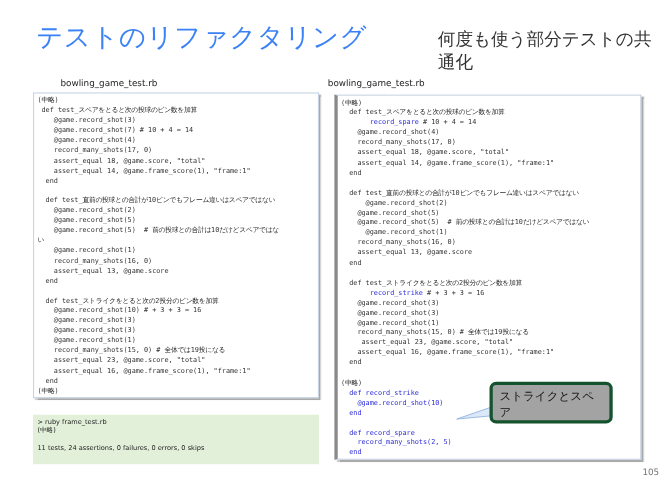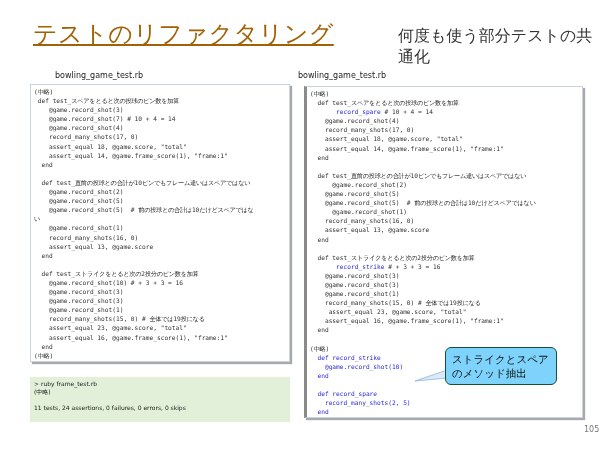--- a/index.html
+++ b/index.html
@@ -1,35 +1,35 @@
 <!DOCTYPE html>
 <html><head>
 <meta charset="utf-8">
 <style>
   html, body { margin:0; padding:0; }
   body { width:600px; height:450px; background:#ffffff; position:relative; overflow:hidden;
          font-family:"DejaVu Sans", sans-serif; color:#222; }
-  .title { position:absolute; left:33px; top:18px; font-size:24px; color:#a16207; letter-spacing:0.5px;text-decoration:underline; }
+  .title { position:absolute; left:33px; top:18px; font-size:24px; color:#3b82f6; letter-spacing:0.5px; }
   .subtitle { position:absolute; left:398px; top:26px; font-size:16px; color:#333; }
   .filename { position:absolute; font-size:8px; color:#222;padding-left:28px; }
   .fn-left { left:27px; top:71px; }
   .fn-right { left:270px; top:71px; }
   .codebox { position:absolute; background:#fff; border:1px solid #c8d4e4;
              box-shadow:2px 2px 1px #a9a9a9; font-family:"DejaVu Sans Mono", monospace;
              font-size:6.2px; line-height:9.1px; color:#333; white-space:pre; }
   .box-left { left:30px; top:84px; width:260px; height:278px; padding:2px 3px; box-sizing:border-box;}
   .box-right { left:304px; top:86px; width:279px; height:332px; padding:2px 3px; box-sizing:border-box; border-left:3px solid #8a8a8a;}
   .line { display:block; height:9.1px; }
   .jp { font-family:"DejaVu Sans", sans-serif; font-size:6.2px; letter-spacing:-0.3px; color:#222;}
   .blue { color:#2a2ad8; }
   .console { position:absolute; left:30px; top:377px; width:260px; height:45px; background:#e2f0d9;
              font-size:6px; line-height:8px; padding:3px 4px; box-sizing:border-box; color:#222; }
   .console .gap { height:8px; }
-  .callout { position:absolute; left:445px; top:347px; width:112px; height:38px; background:#7dd3fc;
-             border:1px solid #14532d; border-radius:6px; font-size:10.5px; line-height:14px;
+  .callout { position:absolute; left:445px; top:347px; width:112px; height:38px; background:#a3a3a3;
+             border:3px solid #14532d; border-radius:6px; font-size:10.5px; line-height:14px;
              padding:4px 6px; box-sizing:border-box; color:#111; }
   .callout-tail { position:absolute; left:415px; top:368px; width:32px; height:14px; }
   .pagenum { position:absolute; left:584px; top:425px; font-size:8px; color:#777; }
 </style>
 </head>
 <body>
 
 <div class="title">テストのリファクタリング</div>
 <div class="subtitle">何度も使う部分テストの共通化</div>
 
@@ -45,16 +45,15 @@
     <div>11 tests, 24 assertions, 0 failures, 0 errors, 0 skips</div>
   </div>
 
 <div class="codebox box-right" id="right-code"><span class="line"><span>(</span><span class="jp">中略</span><span>)</span></span><span class="line"><span>  def test_</span><span class="jp">スペアをとると次の投球のピン数を加算</span></span><span class="line"><span class="blue">       record_spare</span><span> # 10 + 4 = 14</span></span><span class="line"><span>    @game.record_shot(4)</span></span><span class="line"><span>    record_many_shots(17, 0)</span></span><span class="line"><span>    assert_equal 18, @game.score, "total"</span></span><span class="line"><span>    assert_equal 14, @game.frame_score(1), "frame:1"</span></span><span class="line"><span>  end</span></span><span class="line"></span><span class="line"><span>  def test_</span><span class="jp">直前の投球との合計が</span><span>10</span><span class="jp">ピンでもフレーム違いはスペアではない</span></span><span class="line"><span>      @game.record_shot(2)</span></span><span class="line"><span>    @game.record_shot(5)</span></span><span class="line"><span>    @game.record_shot(5)  # </span><span class="jp">前の投球との合計は</span><span>10</span><span class="jp">だけどスペアではない</span></span><span class="line"><span>      @game.record_shot(1)</span></span><span class="line"><span>    record_many_shots(16, 0)</span></span><span class="line"><span>    assert_equal 13, @game.score</span></span><span class="line"><span>  end</span></span><span class="line"></span><span class="line"><span>  def test_</span><span class="jp">ストライクをとると次の</span><span>2</span><span class="jp">投分のピン数を加算</span></span><span class="line"><span class="blue">       record_strike</span><span> # + 3 + 3 = 16</span></span><span class="line"><span>    @game.record_shot(3)</span></span><span class="line"><span>    @game.record_shot(3)</span></span><span class="line"><span>    @game.record_shot(1)</span></span><span class="line"><span>    record_many_shots(15, 0) # </span><span class="jp">全体では</span><span>19</span><span class="jp">投になる</span></span><span class="line"><span>     assert_equal 23, @game.score, "total"</span></span><span class="line"><span>    assert_equal 16, @game.frame_score(1), "frame:1"</span></span><span class="line"><span>  end</span></span><span class="line"></span><span class="line"><span>(</span><span class="jp">中略</span><span>)</span></span><span class="line"><span class="blue">  def record_strike</span></span><span class="line"><span class="blue">    @game.record_shot(10)</span></span><span class="line"><span class="blue">  end</span></span><span class="line"></span><span class="line"><span class="blue">  def record_spare</span></span><span class="line"><span class="blue">    record_many_shots(2, 5)</span></span><span class="line"><span class="blue">  end</span></span></div>
 
 <svg class="callout-tail" viewBox="0 0 32 14">
   <polygon points="0,13 32,2 32,10" fill="#dbe9f9" stroke="#8fb2de" stroke-width="0.8"></polygon>
 </svg>
 <div class="callout">
   <div>ストライクとスペア</div>
-  <div>のメソッド抽出</div>
 </div>
 
 <div class="pagenum">105</div>
 
 </body></html>

